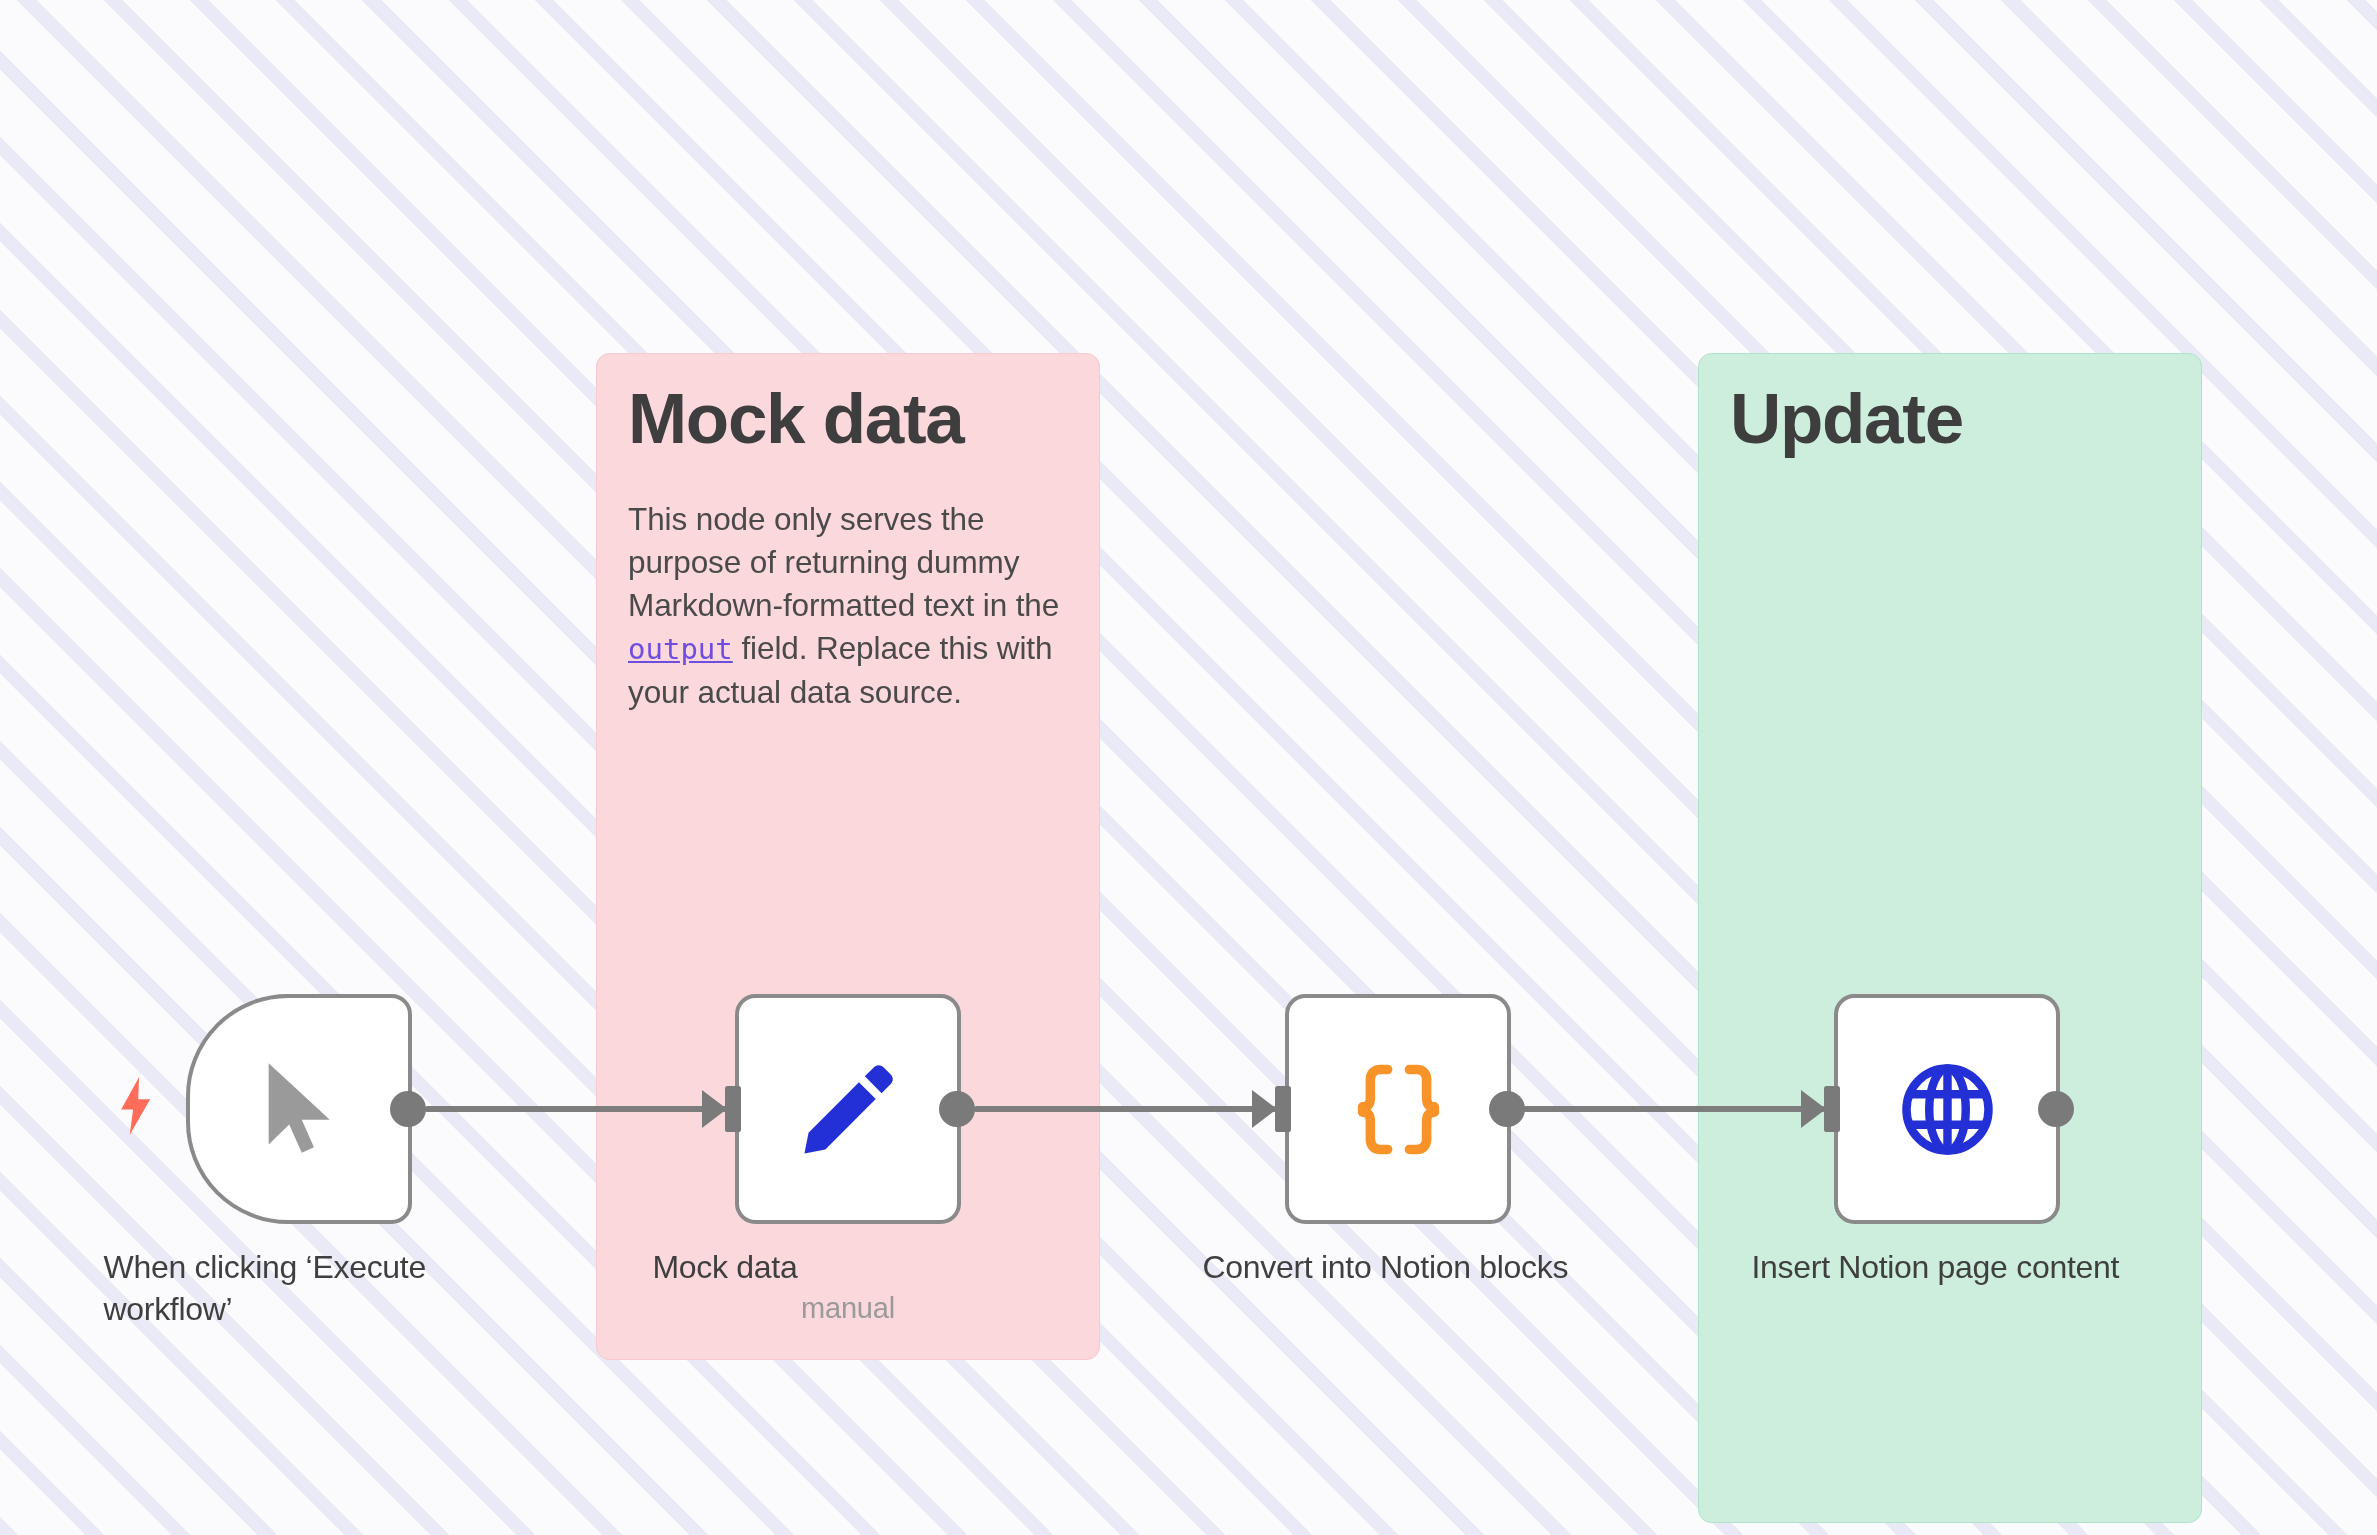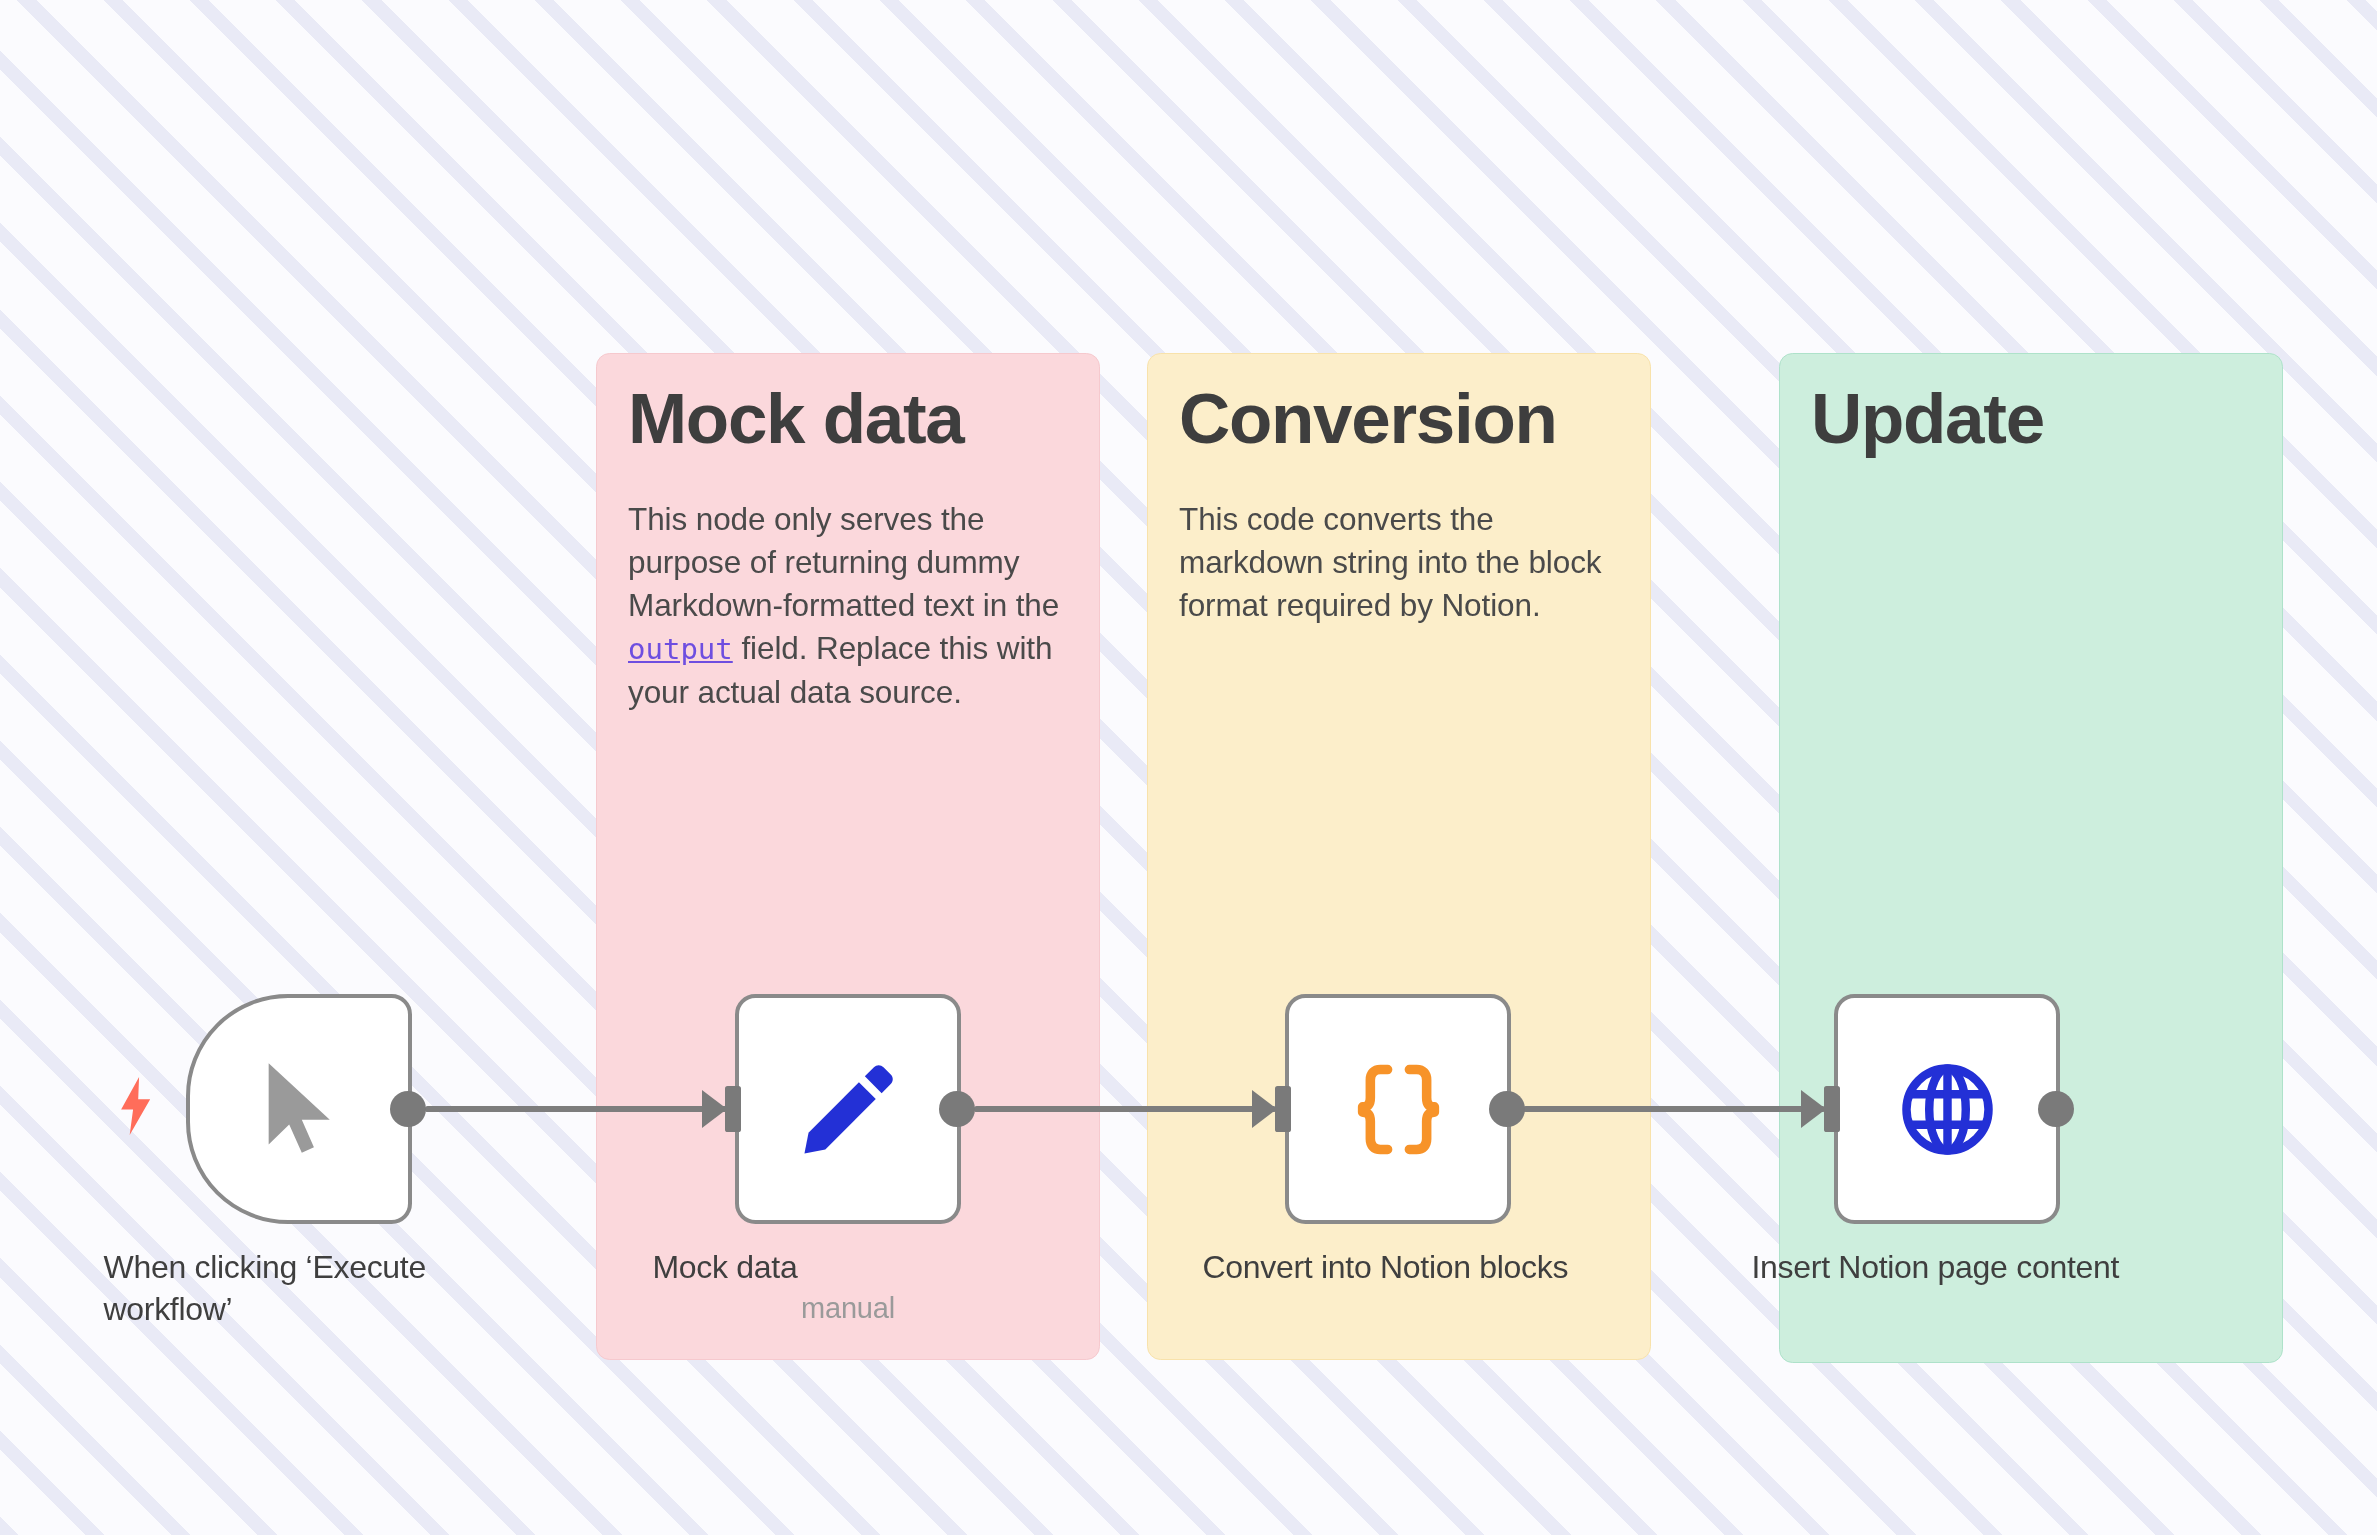--- a/index.html
+++ b/index.html
@@ -159,26 +159,22 @@
 </head>
 <body>
 
 <div id="canvas">
 
   <div class="sticky pink" style="left:596px; top:353px; width:504px; height:1007px;">
     <div class="sticky-title">Mock data</div>
     <div class="sticky-body"><span>This node only serves the purpose of returning dummy Markdown-formatted text in the </span><span class="code-inline">output</span><span> field. Replace this with your actual data source.</span></div>
   </div>
 
-  <div class="sticky yellow" style="left:1147px; top:353px; width:504px; height:1007px;">
-    <div class="sticky-title">Conversion</div>
-    <div class="sticky-body"><span>This code converts the markdown string into the block format required by Notion.</span><span class="code-inline"></span><span></span></div>
-  </div>
-
-  <div class="sticky green" style="left:1779px; top:353px; width:504px; height:1010px;">
+
+  <div class="sticky green" style="left:1698px; top:353px; width:504px; height:1170px;">
     <div class="sticky-title">Update</div>
   </div>
 
   <div class="conn" style="left:425px; top:1106px; width:306px;"></div>
   <div class="conn" style="left:974px; top:1106px; width:302px;"></div>
   <div class="conn" style="left:1523px; top:1106px; width:302px;"></div>
 
   <div class="node-wrap" style="left:186px; top:994px;">
     <div class="bolt" style="left:-70px; top:82px;">
       <svg class="icon-svg" viewBox="0 0 24 34" width="41" height="60">

